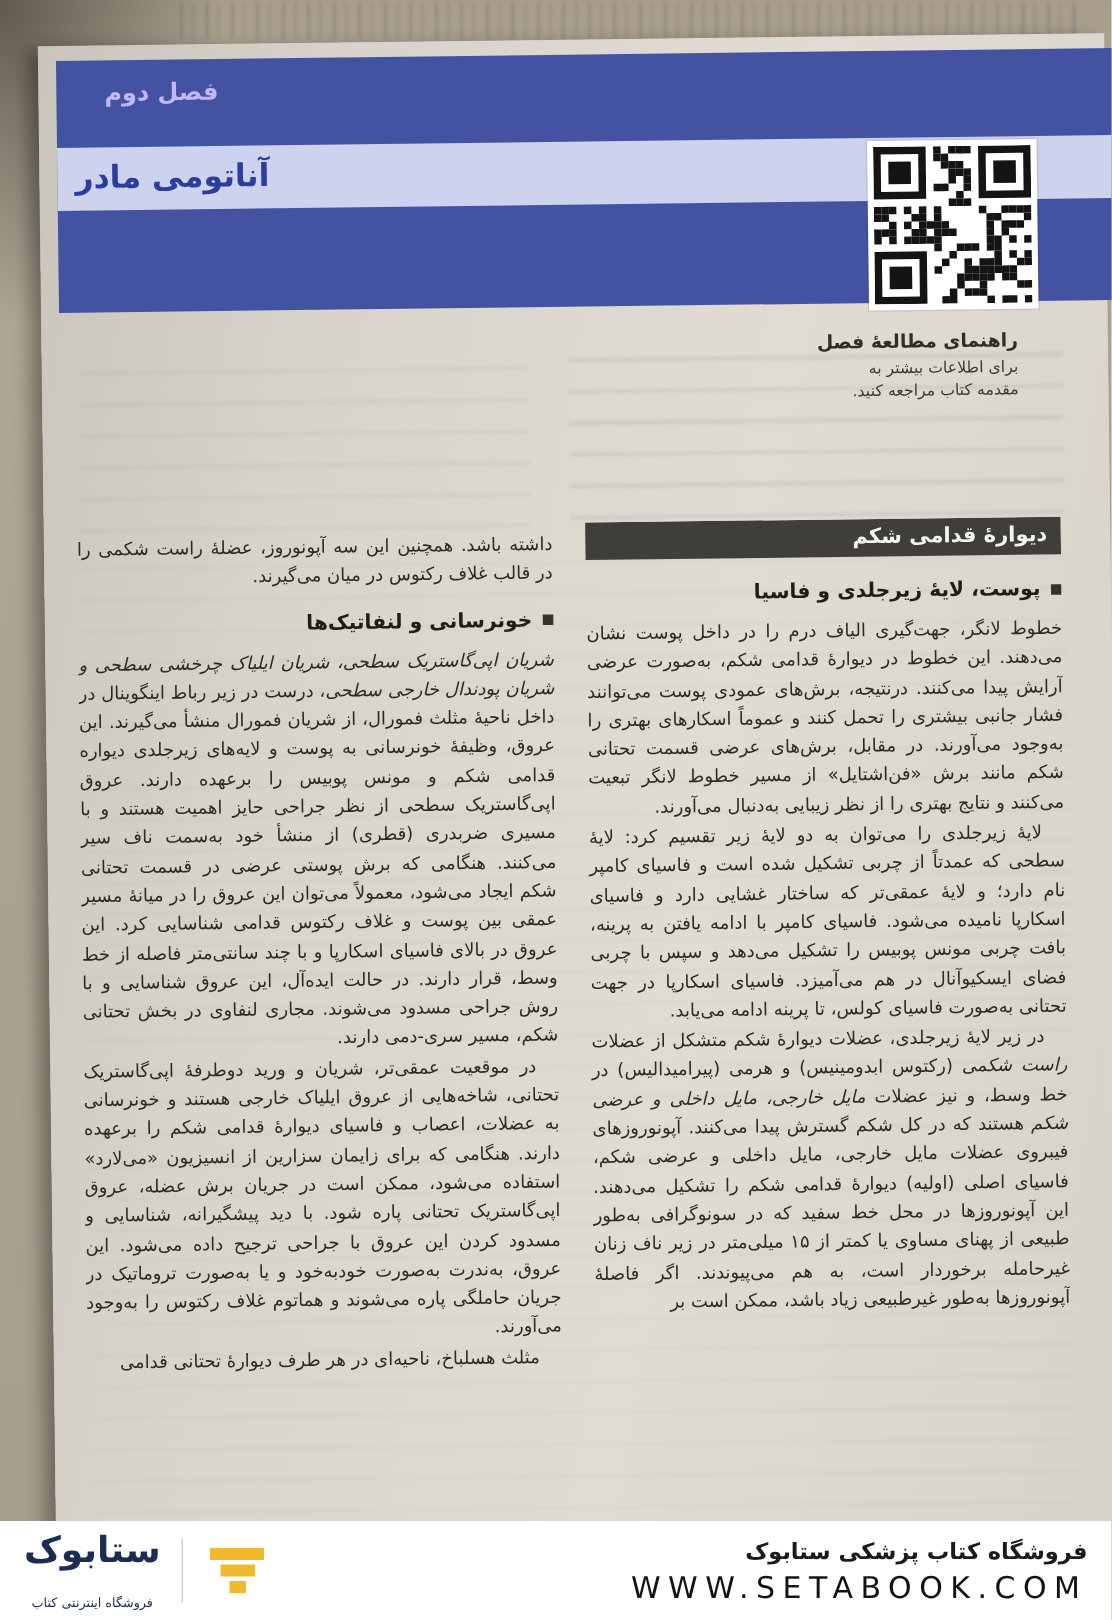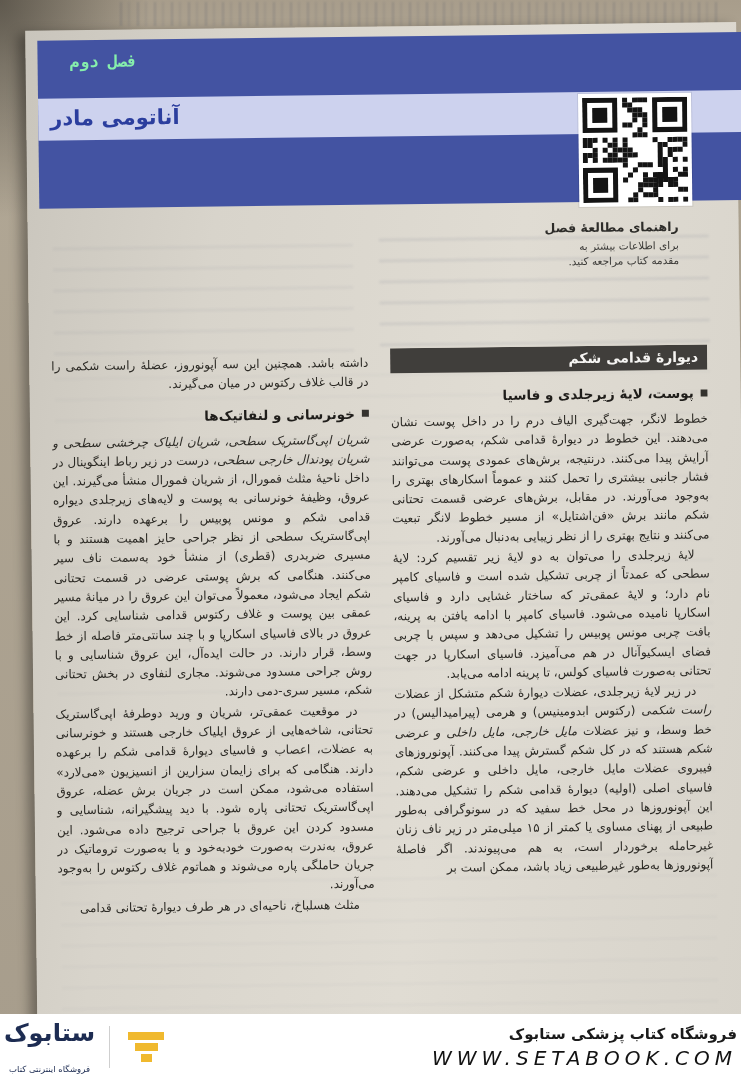--- a/index.html
+++ b/index.html
@@ -22,21 +22,21 @@
     position:absolute;left:0;top:0;width:150px;height:220px;
     background:radial-gradient(ellipse at top left, rgba(35,33,28,.55), transparent 70%);
   }
   .page{
     position:absolute;left:30px;top:26px;width:711px;height:992px;
     background:linear-gradient(100deg,#c9c5bc 0%,#d8d4cb 25%,#e0dcd3 60%,#d7d3ca 100%);
     transform:rotate(-0.7deg);transform-origin:55% 40%;
     box-shadow:-7px 3px 12px rgba(0,0,0,.35);
   }
   .band{position:absolute;left:12px;right:-12px;top:10px;height:168px;background:var(--band-blue);}
-  .chapter-label{position:absolute;left:32px;top:12px;color:#86efac;font-weight:bold;font-size:16px;direction:rtl;font-family:Liberation Mono, monospace;}
+  .chapter-label{position:absolute;left:32px;top:12px;color:#c4b5fd;font-weight:bold;font-size:16px;direction:rtl;}
   .title-strip{position:absolute;left:0;right:0;top:58px;height:42px;background:var(--title-strip);}
   .page-title{position:absolute;left:12px;top:8px;color:var(--title-text);font-weight:bold;font-size:21px;direction:rtl;}
   .qr-box{position:absolute;right:58px;top:60px;width:113px;height:113px;background:#fff;padding:4px;box-shadow:0 0 0 1px rgba(0,0,0,.08);}
   .qr-caption{position:absolute;right:60px;top:196px;width:160px;text-align:right;direction:rtl;color:#3b3a37;}
   .qr-caption-title{font-size:12.5px;font-weight:bold;margin-bottom:4px;color:#2e2d2a;}
   .qr-caption-line{font-size:10.5px;line-height:15px;}
   .ghost{position:absolute;filter:blur(1.1px);pointer-events:none;
     background:repeating-linear-gradient(180deg, transparent 0 7px, #596078 7px 10px, transparent 10px 21px);}
   .ghost.g1{top:205px;right:30px;width:330px;height:125px;opacity:.10;}
   .ghost.g2{top:210px;left:25px;width:300px;height:115px;opacity:.06;}
@@ -50,35 +50,35 @@
   .subsection{display:flex;align-items:center;gap:7px;font-weight:bold;font-size:13.5px;color:#1f1d1a;margin-bottom:9px;}
   .bullet-square{width:7px;height:7px;background:#34322e;flex:0 0 auto;}
   .col p{margin:0;font-size:12px;line-height:19.3px;text-align:justify;}
   .col p.indent{text-indent:15px;}
   .col p + p{margin-top:1px;}
   .col-left{padding-top:5px;}
   .col-left .subsection{margin-top:13px;}
   em.it{font-style:italic;}
   .footer{
     position:absolute;left:0;bottom:0;width:741px;height:66px;background:#ffffff;
-    display:flex;align-items:center;padding:0 4px;gap:14px;z-index:5;
+    display:flex;align-items:center;padding:0 16px;gap:14px;z-index:5;
   }
   .brand{display:flex;flex-direction:column;align-items:center;line-height:1;}
   .brand-name{font-size:24px;font-weight:bold;color:var(--brand-navy);direction:rtl;}
   .brand-subtitle{font-size:8.5px;color:var(--brand-navy);margin-top:20px;direction:rtl;}
   .footer-divider{width:1px;height:42px;background:#cfcfcf;}
   .brand-icon{display:flex;flex-direction:column;align-items:center;gap:3px;padding:0 4px;}
   .brand-icon .bar{background:var(--brand-gold);height:8px;}
   .brand-icon .bar.b1{width:36px;}
   .brand-icon .bar.b2{width:23px;}
   .brand-icon .bar.b3{width:11px;}
   .footer-spacer{flex:1;}
   .store-info{display:flex;flex-direction:column;align-items:flex-end;}
   .store-name{font-size:15px;font-weight:bold;color:#1b1b1b;direction:rtl;margin-left:43px;}
-  .store-url{font-size:20px;letter-spacing:5px;color:#131313;margin-top:3px;direction:ltr;font-style:italic;}
+  .store-url{font-size:20px;letter-spacing:5px;color:#131313;margin-top:3px;direction:ltr;}
 </style>
 </head>
 <body>
 
 <div class="back-scribbles"></div>
 <div class="corner-shade"></div>
 
 <div class="page">
 
   <div class="band">

